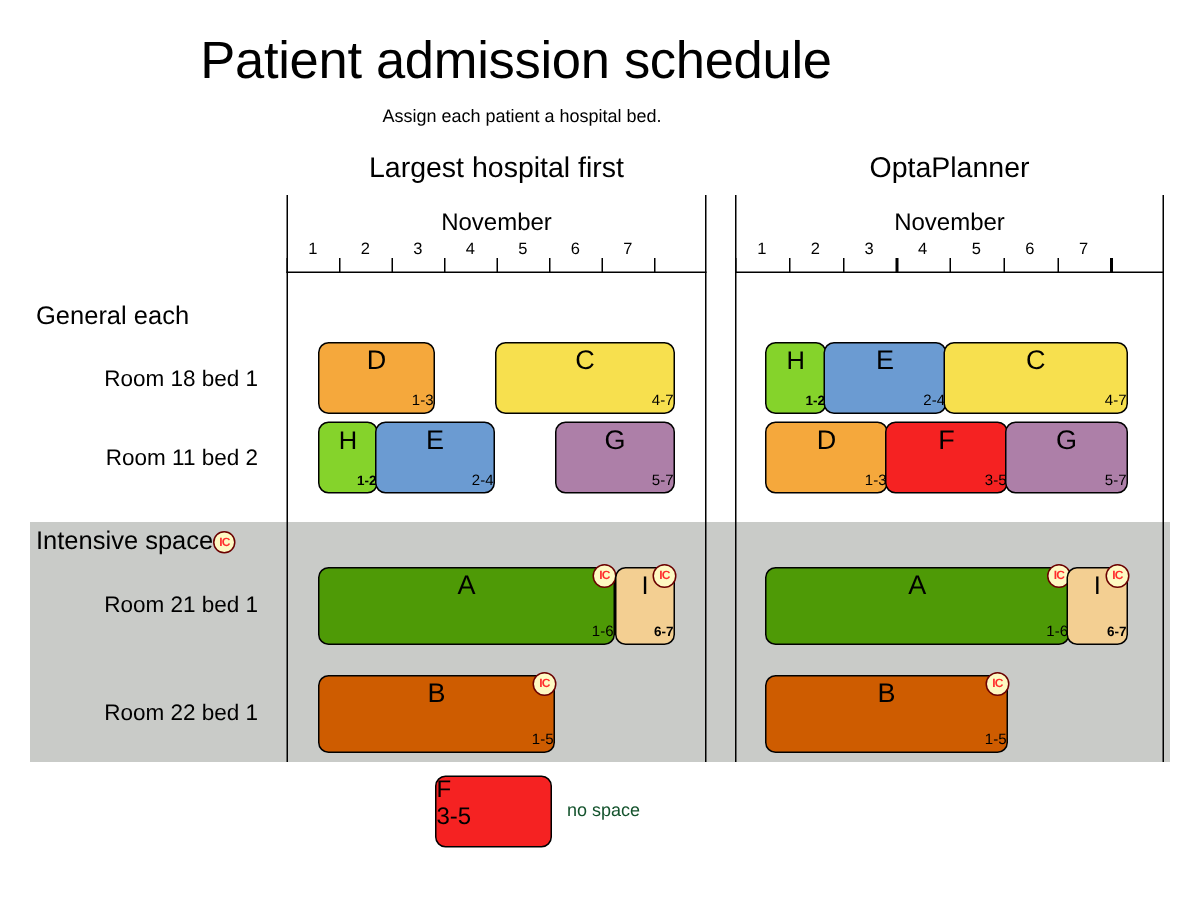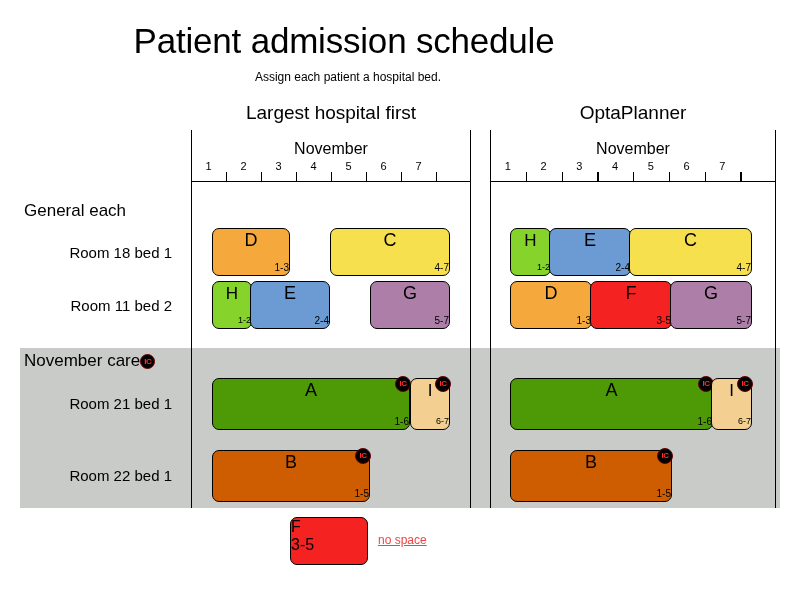--- a/index.html
+++ b/index.html
@@ -94,21 +94,21 @@
     text-align: right; padding-right: 8px;
     font-size: 15px; line-height: 19px;
     white-space: nowrap;
     z-index: 4;
   }
 
   
   .ic-badge {
     display: inline-block;
     width: 15px; height: 15px; border-radius: 50%;
-    background: #000000; border: 1px solid #6b0000;
+    background: #fef9c3; border: 1px solid #6b0000;
     color: #ff2e2e;
     font-size: 8px; line-height: 13px;
     text-align: center;
     font-weight: bold;
     vertical-align: 2px;
     letter-spacing: -0.5px;
     position: relative;
   }
   .ic-badge.on-bar {
     position: absolute;
@@ -128,21 +128,21 @@
     position: absolute; left: 0; top: 1px; width: 100%;
     text-align: center;
     font-size: 18px; line-height: 21px;
   }
   .bar .bar-range {
     position: absolute; left: 0; bottom: 1px; width: 100%;
     text-align: right;
     font-size: 10px; line-height: 13px;
   }
   .bar.narrow .bar-name { font-size: 17px; }
-  .bar.narrow .bar-range { font-size: 9px; }
+  .bar.narrow .bar-range { font-size: 9px; font-weight: bold; }
 
   
   #nospace-bar {
     position: absolute;
     left: 290px; top: 517px; width: 78px; height: 48px;
     border: 1.6px solid #000; border-radius: 7px;
     z-index: 5;
   }
   #nospace-text {
     position: absolute; left: 378px; top: 533px;
@@ -209,21 +209,21 @@
       <i style="left: 214.5px;"></i>
       <i style="left: 250.25px;"></i>
     </div>
   <div class="axis-baseline"></div>
 </div>
 
 <div class="group-label" id="group-general" style="top: 200px;">
   <span>General each</span>
 </div>
 <div class="group-label" id="group-ic" style="top: 350px;">
-  <span>November care</span><span class="ic-badge">IC</span>
+  <span>Intensive space</span><span class="ic-badge">IC</span>
 </div>
 
 <div class="row-label" id="row-label-0" style="top: 243px;">Room 18 bed 1</div>
 <div class="row-label" id="row-label-1" style="top: 296px;">Room 11 bed 2</div>
 <div class="row-label" id="row-label-2" style="top: 394px; text-align: right;">Room 21 bed 1</div>
 <div class="row-label" id="row-label-3" style="top: 466px;">Room 22 bed 1</div>
 
 <div id="bars-layer">
     <div class="bar" style="left: 212px; top: 228px; width: 78px; height: 48px; background: rgb(245, 168, 60);">
       <div class="bar-name">D</div>
@@ -298,13 +298,13 @@
       <div class="bar-name">B</div>
       <div class="bar-range">1-5</div>
       <span class="ic-badge on-bar" style="right: -2px; top: -3px;">IC</span>
     </div>
   </div>
 
 <div id="nospace-bar" style="background: rgb(245, 34, 34);">
   <div class="bar-name">F</div>
   <div class="bar-range">3-5</div>
 </div>
-<div id="nospace-text" style="color: #ef4444; text-decoration: underline;">no space</div>
+<div id="nospace-text" style="color: #14532d;">no space</div>
 
 </body></html>

